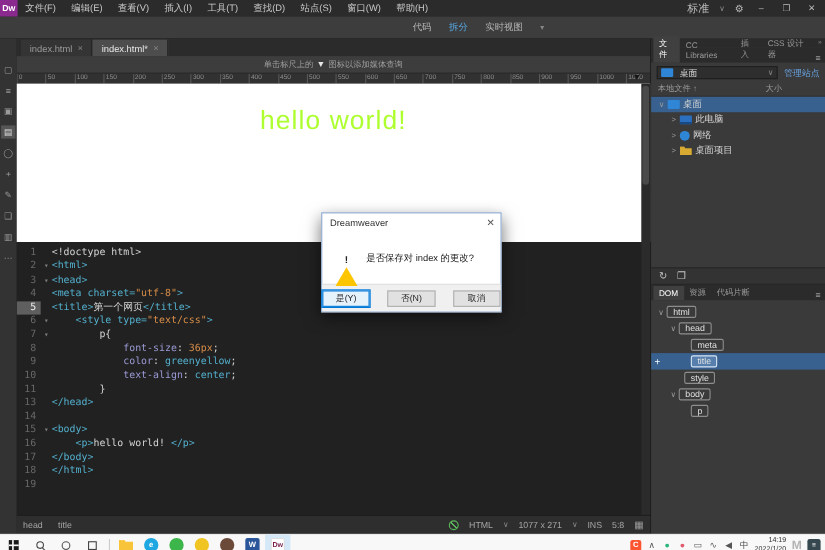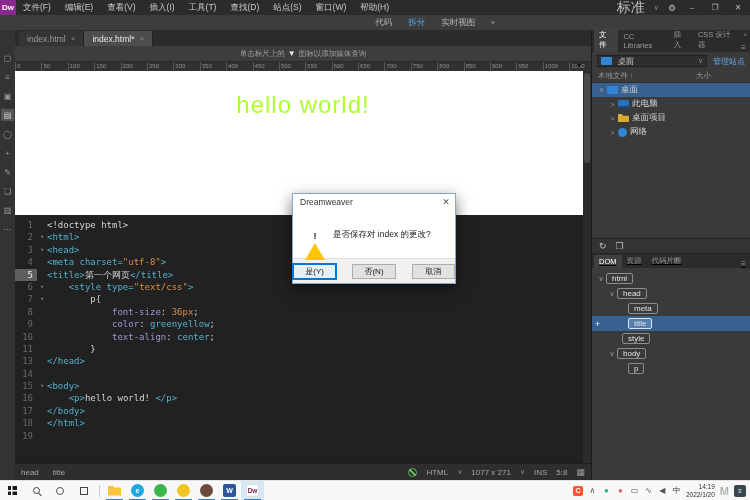--- a/index.html
+++ b/index.html
@@ -7,27 +7,27 @@
     font-family:"Liberation Sans", sans-serif; }
   .screen { position:relative; width:750px; height:500px; }
 
   
   .titlebar { height:15px; background:#2b2b2b; display:flex; align-items:center; }
   .dwlogo { width:16px; height:15px; background:#8a2a8e; color:#fff; font-size:8px; font-weight:bold;
     display:flex; align-items:center; justify-content:center; }
   .menus { display:flex; height:100%; }
   .menu-item { color:#c9c9c9; font-size:8.5px; padding:0 7px; display:flex; align-items:center; }
   .tb-right { margin-left:auto; display:flex; align-items:center; gap:9px; padding-right:5px; }
-  .workspace { color:#bbb; font-size:14px; }
+  .workspace { color:#bbb; font-size:10px; }
   .carat { color:#888; font-size:7px; }
   .gear { color:#bbb; font-size:9px; }
   .winctl { color:#bbb; font-size:8px; width:14px; text-align:center; }
 
   
-  .toolbar2 { height:15px; background:#3d3d3d; display:flex; align-items:center; justify-content:center; }
+  .toolbar2 { height:20px; background:#3d3d3d; display:flex; align-items:center; justify-content:center; }
   .modes { display:flex; gap:16px; margin-left:120px; align-items:center; }
   .mode { color:#b5b5b5; font-size:8.5px; }
   .mode.on { color:#57a8e4; }
 
   .main { display:flex; height:450px; }
 
   
   .left-col { width:591px; display:flex; flex-direction:column; position:relative; padding-left:15px; background:#252525; }
   .vstrip { position:absolute; left:0; top:0; bottom:0; width:15px; background:#333; display:flex;
     flex-direction:column; align-items:center; padding-top:22px; gap:7px; z-index:5; }
@@ -95,21 +95,21 @@
   .fexp { width:11px; text-align:center; color:#9a9a9a; font-size:7px; }
   .fic { width:11px; height:8px; margin-right:3px; flex:0 0 11px; }
   .m-desktop { background:#2f86d6; border-radius:1px; }
   .m-computer { background:#2a6fc0; border-radius:1px; box-shadow:inset 0 -2px 0 #174a85; }
   .m-network { background:#2f86d6; border-radius:50%; width:9px; height:9px; flex-basis:9px; }
   .m-folder { background:#d8aa31; clip-path:polygon(0 0,35% 0,45% 22%,100% 22%,100% 100%,0 100%); }
   .fspace { flex:1; }
 
   .panel-split { height:16px; background:#333; border-top:1px solid #262626; border-bottom:1px solid #262626;
     display:flex; align-items:center; gap:9px; padding-left:7px; color:#c5c5c5; font-size:9px; }
-  .dom-tabs { height:14px; background:#2b2b2b; display:flex; align-items:flex-end; padding-left:2px; font-size:7.5px;text-decoration:underline; }
+  .dom-tabs { height:14px; background:#2b2b2b; display:flex; align-items:flex-end; padding-left:2px; font-size:7.5px; }
   .dom-body { flex:1; background:#3a3a3a; padding-top:3px; }
   .drow { height:15px; display:flex; align-items:center; position:relative; font-size:8px; }
   .drow.sel { background:#39618f; }
   .dplus { position:absolute; left:3px; color:#fff; font-size:9px; visibility:hidden; }
   .drow.sel .dplus { visibility:visible; }
   .dexp { width:10px; text-align:center; color:#9a9a9a; font-size:7px; }
   .pill { border:1px solid #8d8d8d; border-radius:2px; padding:0 5px; height:11px; line-height:10px; color:#e0e0e0; }
   .drow.sel .pill { border-color:#d7e6f5; background:#567fae; }
 
   
@@ -534,28 +534,28 @@
             </div>
 
             <div class="frow" style="padding-left: 15px;">
               <span class="fexp">&gt;</span>
               <span class="fic m-computer"></span>
               <span>此电脑</span>
             </div>
 
             <div class="frow" style="padding-left: 15px;">
               <span class="fexp">&gt;</span>
+              <span class="fic m-network"></span>
+              <span>网络</span>
+            </div>
+
+            <div class="frow" style="padding-left: 15px;">
+              <span class="fexp">&gt;</span>
               <span class="fic m-folder"></span>
               <span>桌面项目</span>
-            </div>
-
-            <div class="frow" style="padding-left: 15px;">
-              <span class="fexp">&gt;</span>
-              <span class="fic m-network"></span>
-              <span>网络</span>
             </div>
 
         </div>
         <div class="fspace"></div>
       </div>
 
       <div class="panel-split">
         <span>↻</span>
         <span>❐</span>
       </div>

